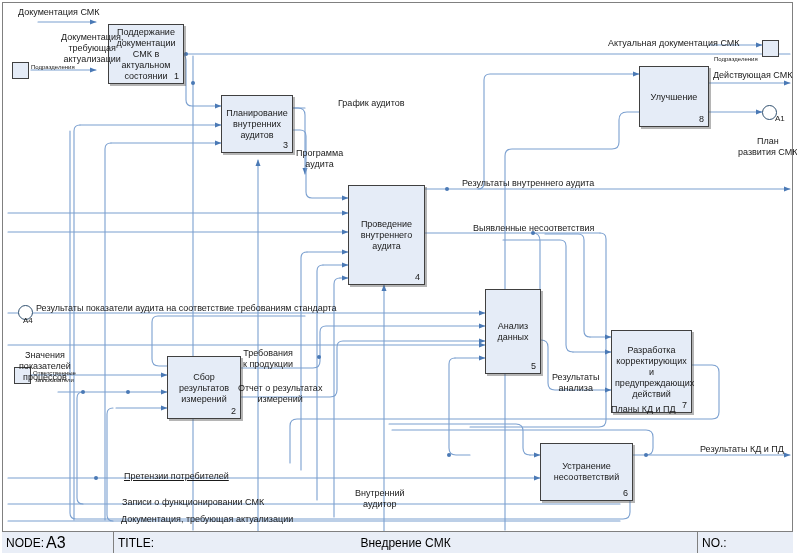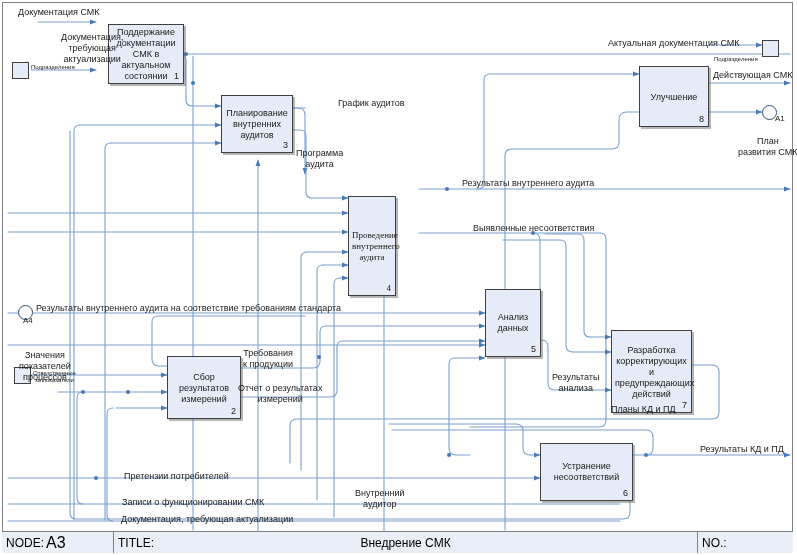--- a/index.html
+++ b/index.html
@@ -249,29 +249,29 @@
   </svg>
 
   <div class="box" style="left:108px;top:24px;width:76px;height:60px;padding-left:43px;">
     <div class="ttl">Поддержание<br>документации<br>СМК в<br>актуальном<br>состоянии</div>
     <div class="num">1</div>
   </div>
   <div class="box" style="left:221px;top:95px;width:72px;height:58px;">
     <div class="ttl">Планирование<br>внутренних<br>аудитов</div>
     <div class="num">3</div>
   </div>
-  <div class="box" style="left:348px;top:196px;width:48px;height:100px;font-family:Liberation Serif, serif;">
+  <div class="box" style="left:348px;top:185px;width:77px;height:100px;">
     <div class="ttl">Проведение<br>внутреннего<br>аудита</div>
     <div class="num">4</div>
   </div>
   <div class="box" style="left:639px;top:66px;width:70px;height:61px;">
     <div class="ttl">Улучшение</div>
     <div class="num">8</div>
   </div>
-  <div class="box" style="left:485px;top:289px;width:56px;height:68px;">
+  <div class="box" style="left:485px;top:289px;width:56px;height:85px;">
     <div class="ttl">Анализ<br>данных</div>
     <div class="num">5</div>
   </div>
   <div class="box" style="left:611px;top:330px;width:81px;height:83px;">
     <div class="ttl">Разработка<br>корректирующих и<br>предупреждающих<br>действий</div>
     <div class="num">7</div>
   </div>
   <div class="box" style="left:167px;top:356px;width:74px;height:63px;">
     <div class="ttl">Сбор<br>результатов<br>измерений</div>
     <div class="num">2</div>
@@ -297,28 +297,28 @@
 
   <div class="lbl" style="left:18px;top:7px;">Документация СМК</div>
   <div class="lbl c" style="left:21px;top:32px;margin-left:40px;">Документация,<br>требующая<br>актуализации</div>
   <div class="lbl" style="left:320px;top:98px;padding-left:18px;">График аудитов</div>
   <div class="lbl c" style="left:296px;top:148px;">Программа<br>аудита</div>
   <div class="lbl" style="left:608px;top:38px;">Актуальная документация СМК</div>
   <div class="lbl" style="left:713px;top:70px;">Действующая СМК</div>
   <div class="lbl c" style="left:738px;top:88px;margin-top:48px;">План<br>развития СМК</div>
   <div class="lbl" style="left:462px;top:178px;">Результаты внутреннего аудита</div>
   <div class="lbl" style="left:473px;top:223px;">Выявленные несоответствия</div>
-  <div class="lbl" style="left:36px;top:303px;">Результаты внутреннего аудита на соответствие требованиям стандарта</div>
+  <div class="lbl" style="left:36px;top:303px;">Результаты показатели аудита на соответствие требованиям стандарта</div>
   <div class="lbl c" style="left:19px;top:350px;">Значения<br>показателей<br>процессов</div>
   <div class="lbl c" style="left:243px;top:348px;">Требования<br>к продукции</div>
   <div class="lbl c" style="left:238px;top:383px;">Отчет о результатах<br>измерений</div>
   <div class="lbl c" style="left:552px;top:372px;">Результаты<br>анализа</div>
   <div class="lbl" style="left:611px;top:404px;">Планы КД и ПД</div>
   <div class="lbl c" style="left:355px;top:475px;margin-top:13px;">Внутренний<br>аудитор</div>
-  <div class="lbl" style="left:124px;top:471px;">Претензии потребителей</div>
+  <div class="lbl" style="left:124px;top:471px;text-decoration:underline;">Претензии потребителей</div>
   <div class="lbl" style="left:122px;top:497px;">Записи о функционировании СМК</div>
   <div class="lbl" style="left:121px;top:514px;">Документация, требующая актуализации</div>
   <div class="lbl" style="left:700px;top:444px;">Результаты КД и ПД</div>
 
   <div id="titlebar">
     <div class="cell" id="tb-node" style="position:relative;">
       <span>NODE:</span>
       <span id="tb-nodeval">A3</span>
     </div>
     <div class="cell" id="tb-title">

